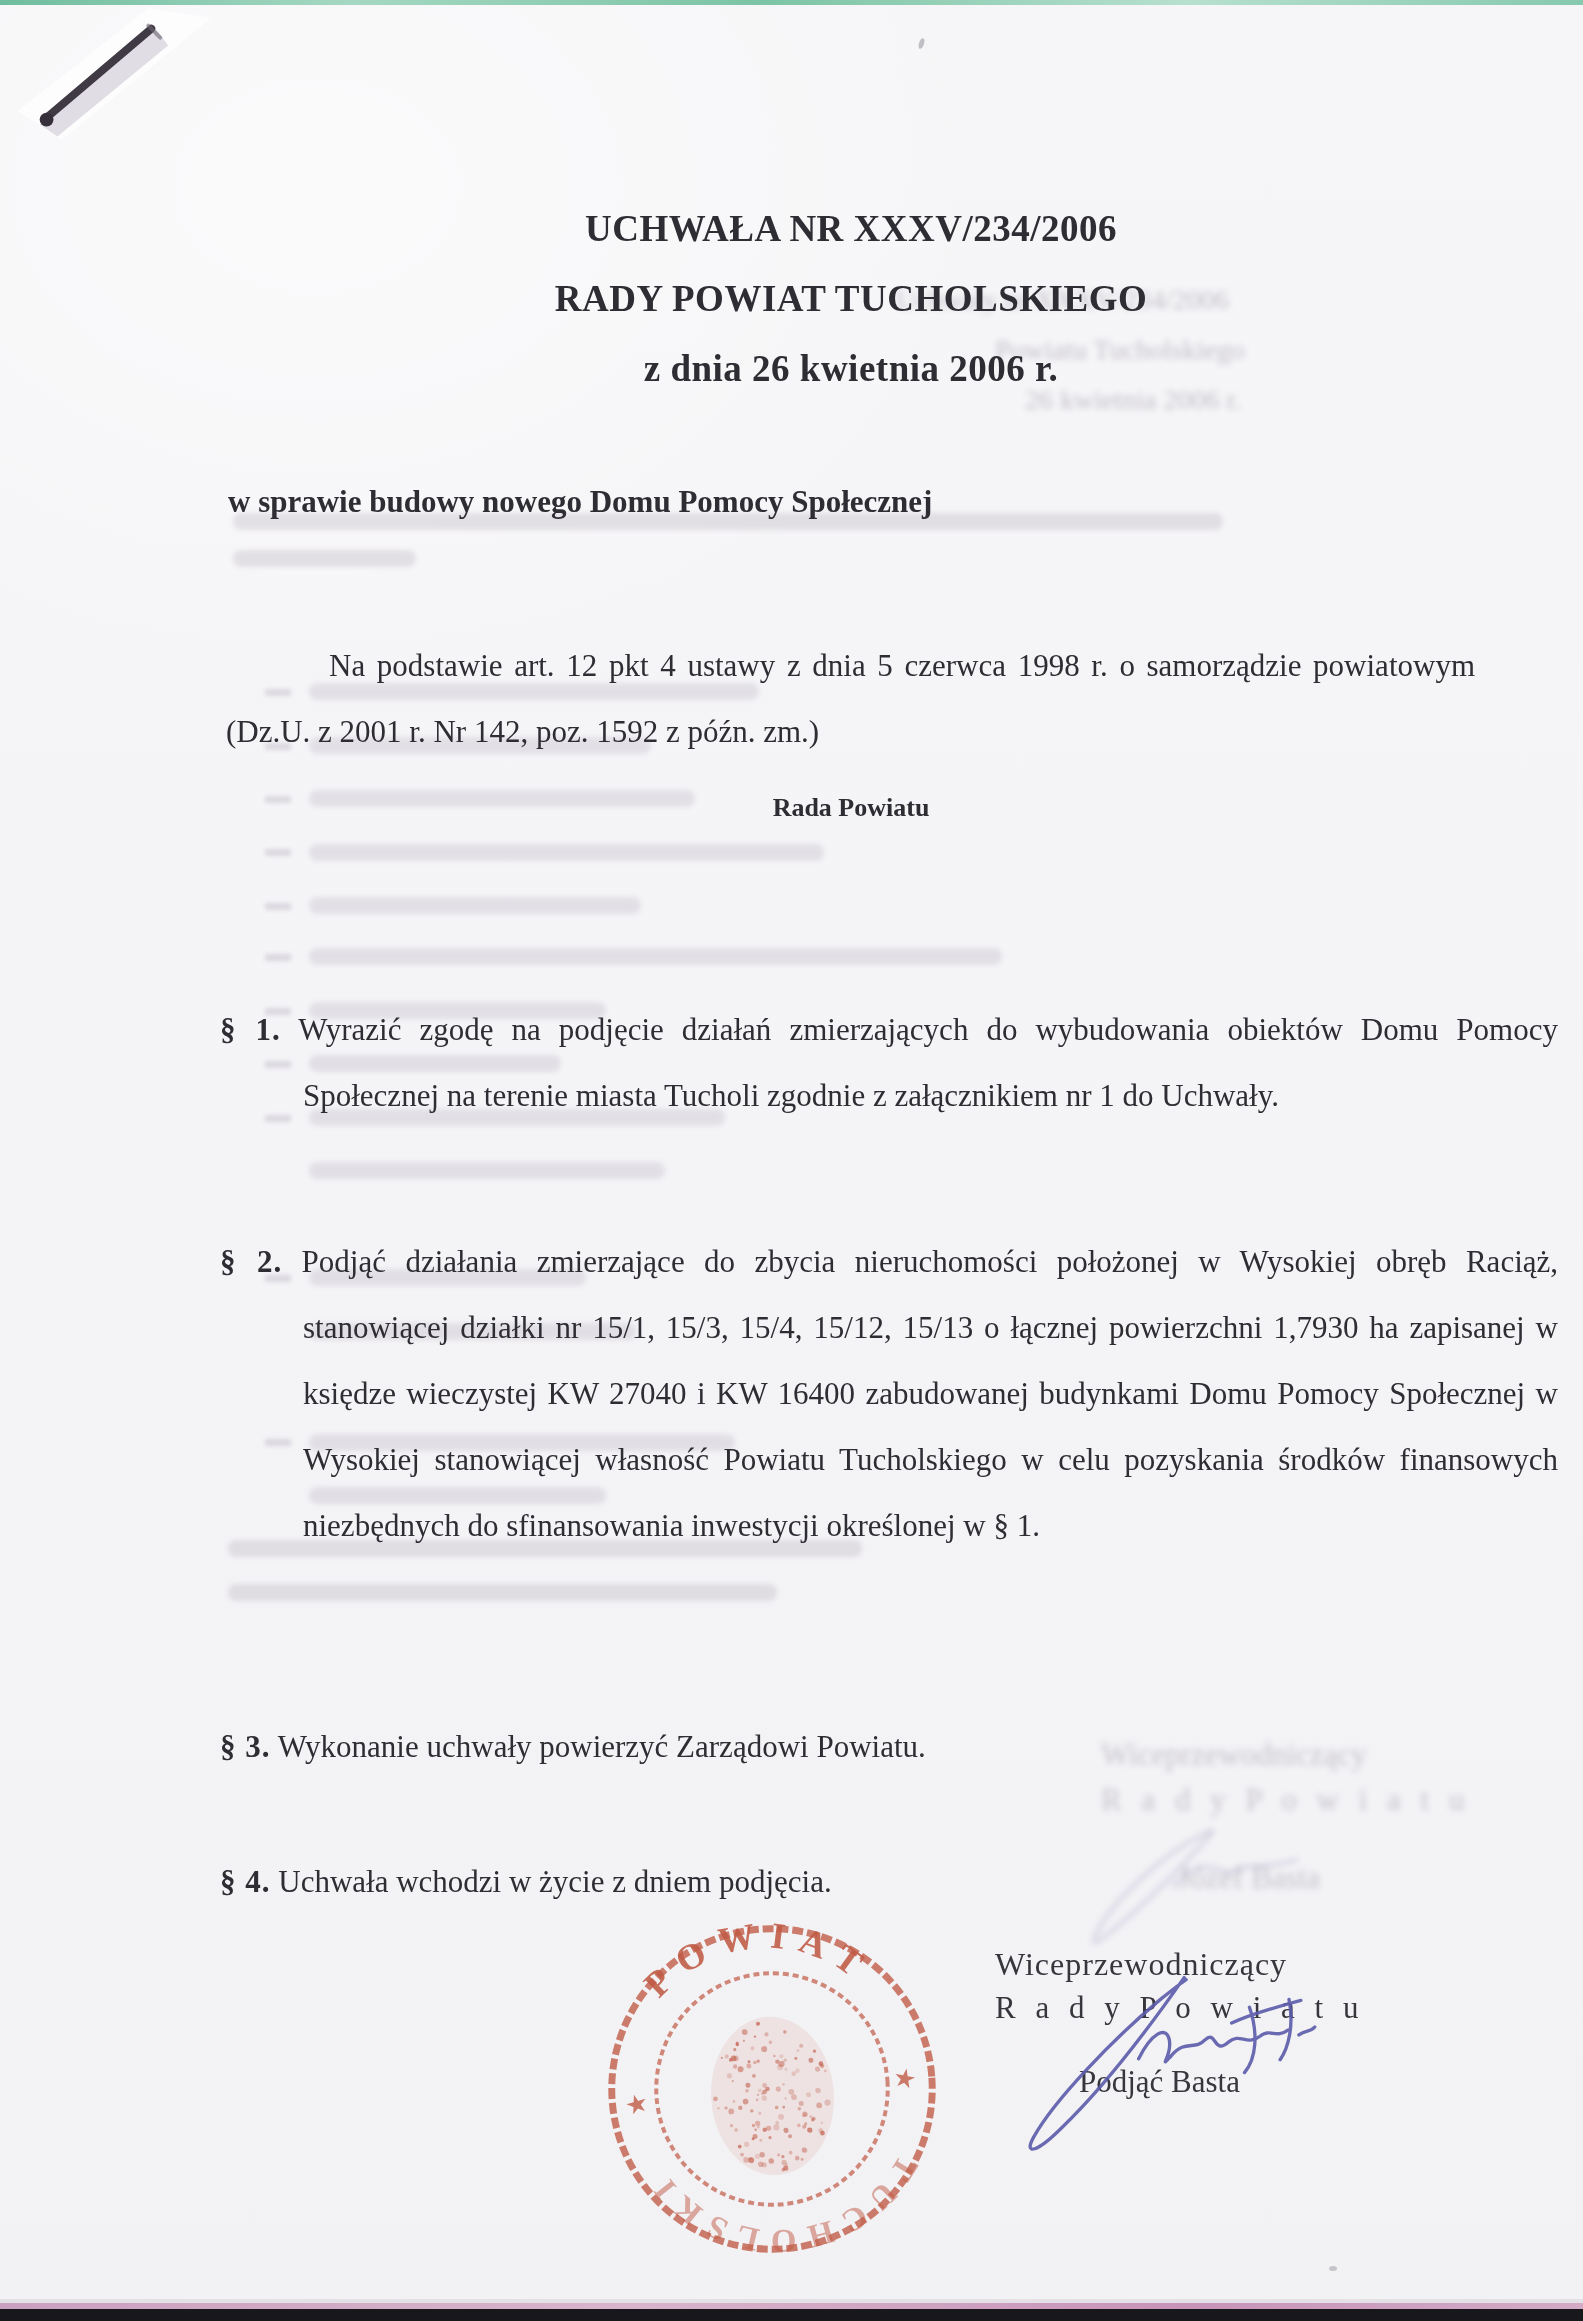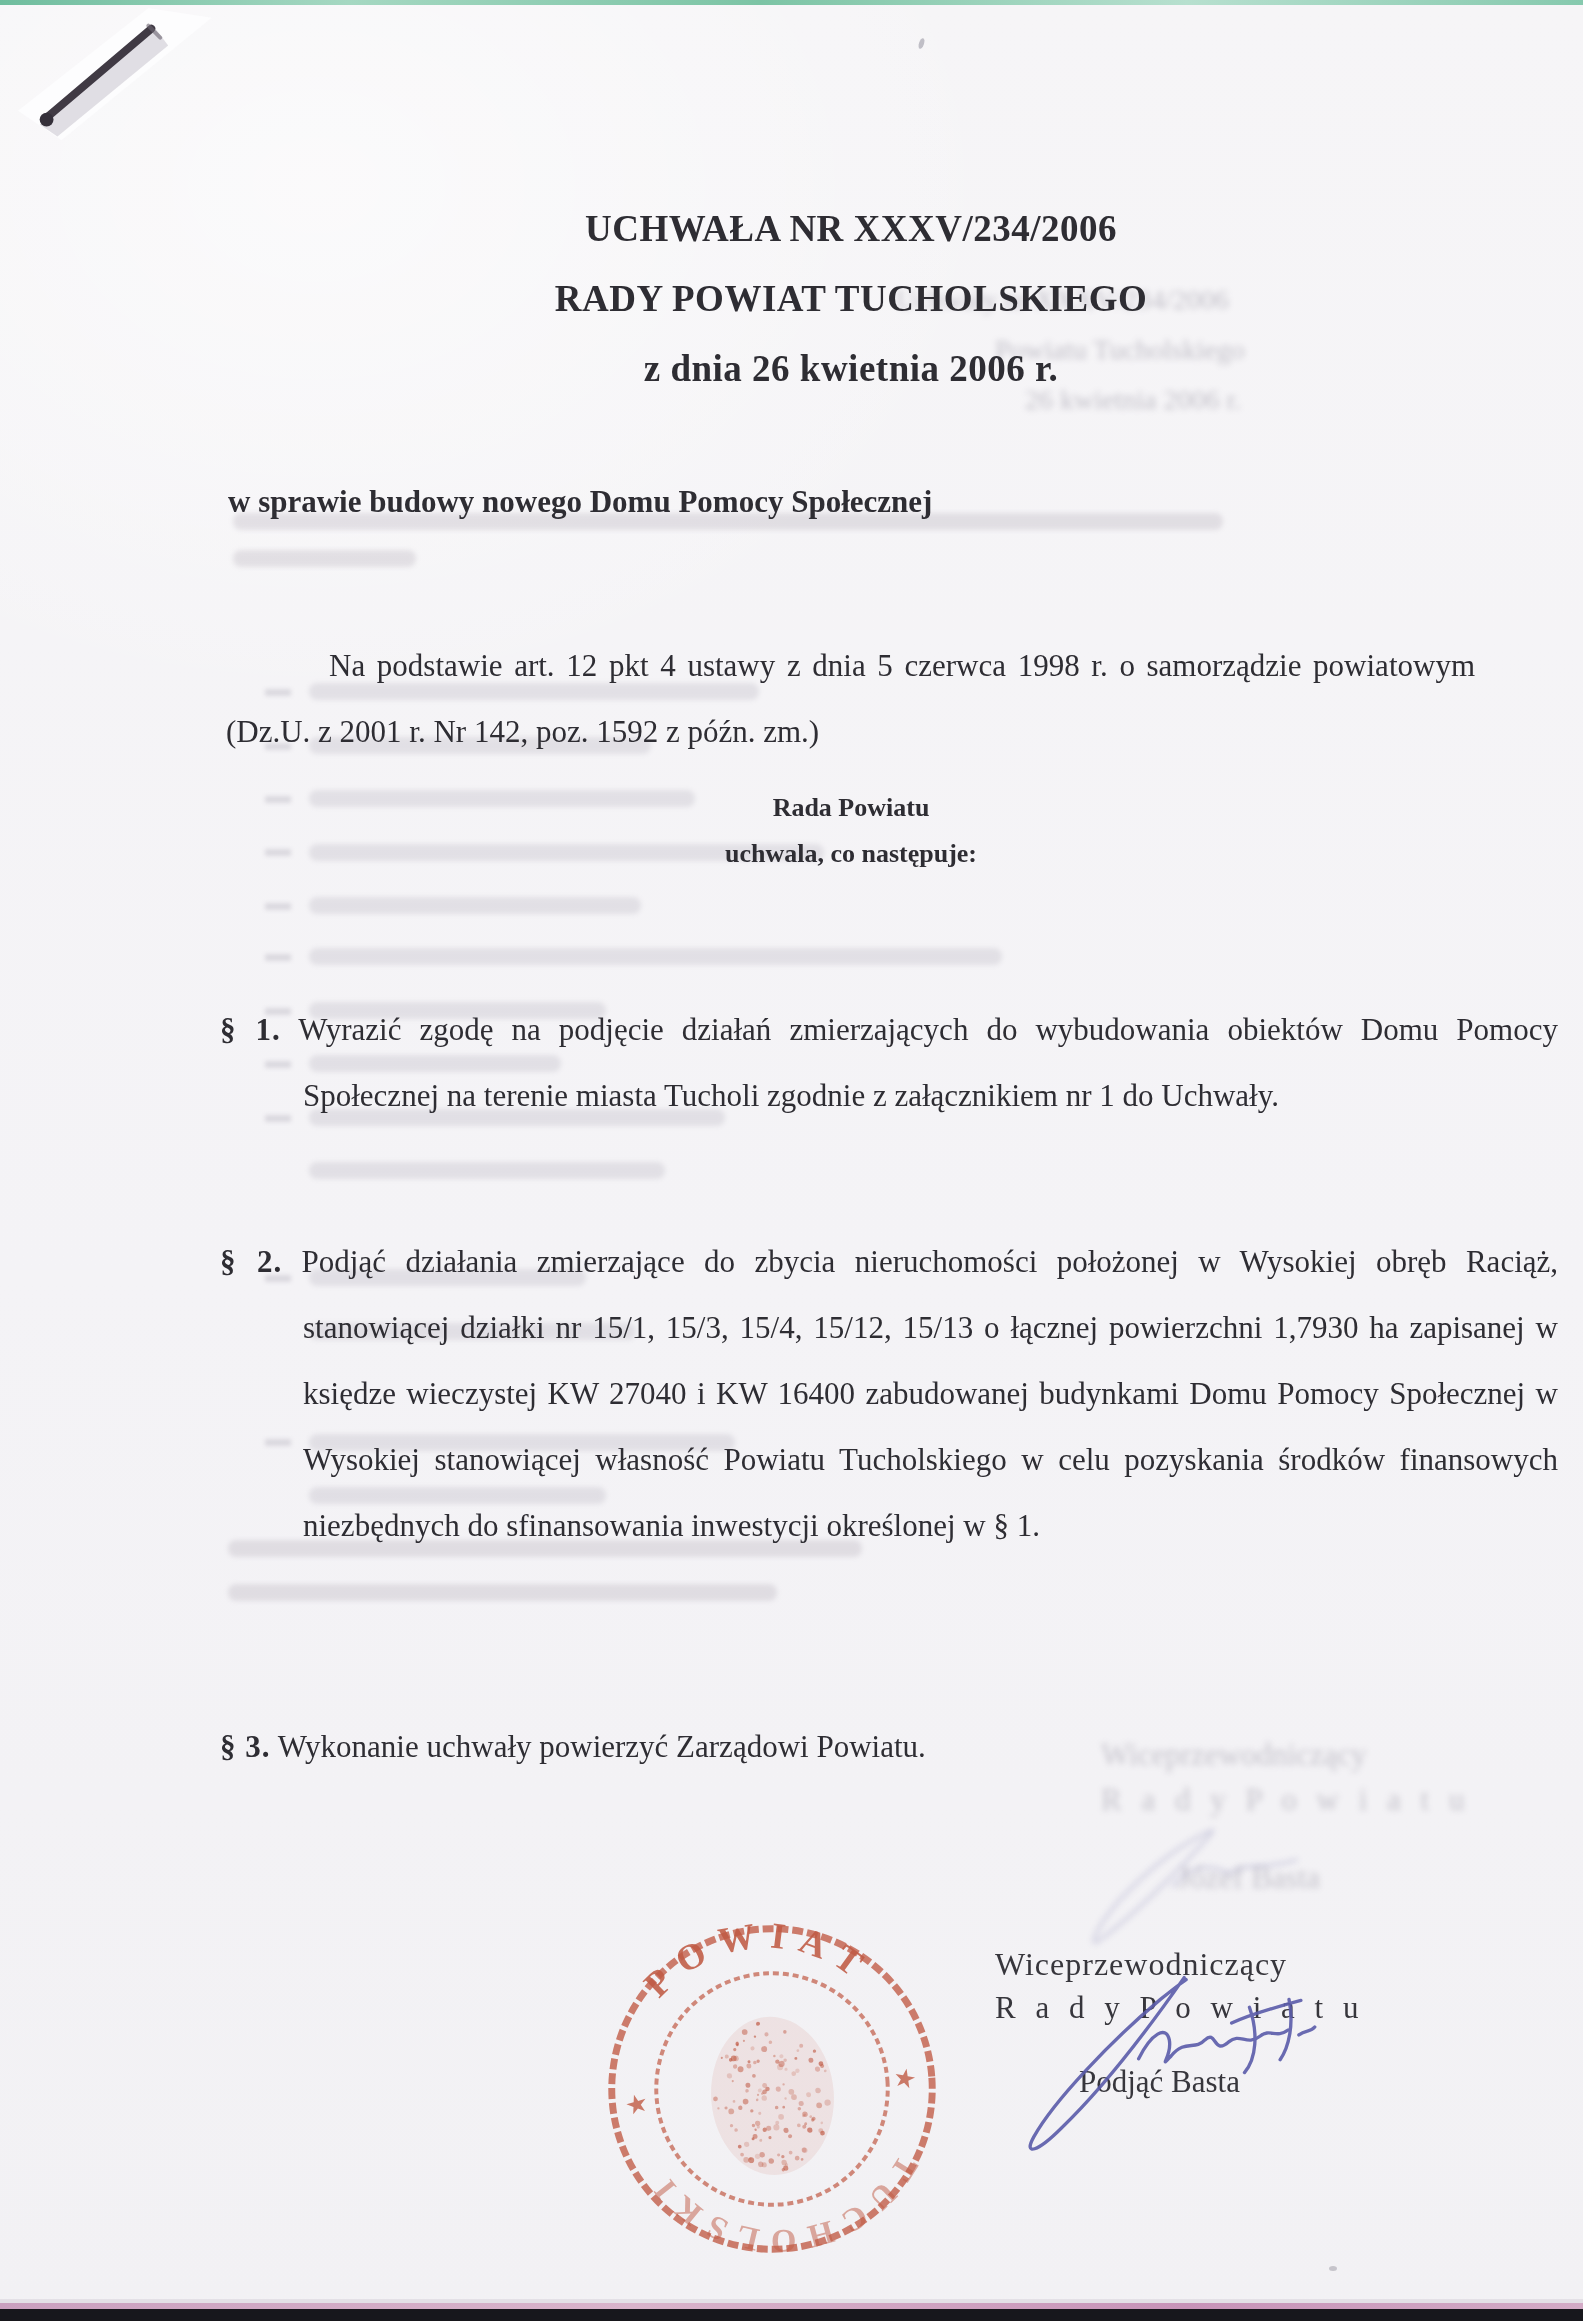--- a/index.html
+++ b/index.html
@@ -113,29 +113,29 @@
     <div>RADY POWIAT TUCHOLSKIEGO</div>
     <div>z dnia 26 kwietnia 2006 r.</div>
   </div>
 
   <div class="txt subject">w sprawie budowy nowego Domu Pomocy Społecznej</div>
 
   <p class="txt legal">Na podstawie art. 12 pkt 4 ustawy z dnia 5 czerwca 1998 r. o samorządzie powiatowym (Dz.U. z 2001 r. Nr 142, poz. 1592 z późn. zm.)</p>
 
   <div class="txt enacting">
     <div>Rada Powiatu</div>
-    <div>uchwala, co następuje:</div>
   </div>
 
   <p class="txt para p1"><b>§ 1.</b> <span>Wyrazić zgodę na podjęcie działań zmierzających do wybudowania obiektów Domu Pomocy Społecznej na terenie miasta Tucholi zgodnie z załącznikiem nr 1 do Uchwały.</span></p>
 
   <p class="txt para p2"><b>§ 2.</b> <span>Podjąć działania zmierzające do zbycia nieruchomości położonej w Wysokiej obręb Raciąż, stanowiącej działki nr 15/1, 15/3, 15/4, 15/12, 15/13 o łącznej powierzchni 1,7930 ha zapisanej w księdze wieczystej KW 27040 i KW 16400 zabudowanej budynkami Domu Pomocy Społecznej w Wysokiej stanowiącej własność Powiatu Tucholskiego w celu pozyskania środków finansowych niezbędnych do sfinansowania inwestycji określonej w § 1.</span></p>
 
   <p class="txt para p3"><b>§ 3.</b> <span>Wykonanie uchwały powierzyć Zarządowi Powiatu.</span></p>
 
+  <p class="txt para p4"><b>§ 4.</b> <span>Uchwała wchodzi w życie z dniem podjęcia.</span></p>
 
   <div class="ghost ghost-sig">
     <div class="g1">Wiceprzewodniczący</div>
     <div class="g2">R a d y   P o w i a t u</div>
     <div class="gname">Józef Basta</div>
   </div>
   <svg class="ghost-sign-svg" width="297" height="139" viewBox="0 0 300 140">
     <path d="M 150 20 C 120 55, 70 105, 35 130 C 25 137, 30 120, 55 90 C 90 52, 125 28, 150 18" stroke="#7a7aae" stroke-width="3" fill="none" stroke-linecap="round"></path>
     <path d="M 110 75 C 125 55, 150 50, 165 62 C 185 50, 210 58, 235 48" stroke="#7a7aae" stroke-width="3" fill="none" stroke-linecap="round"></path>
   </svg>

